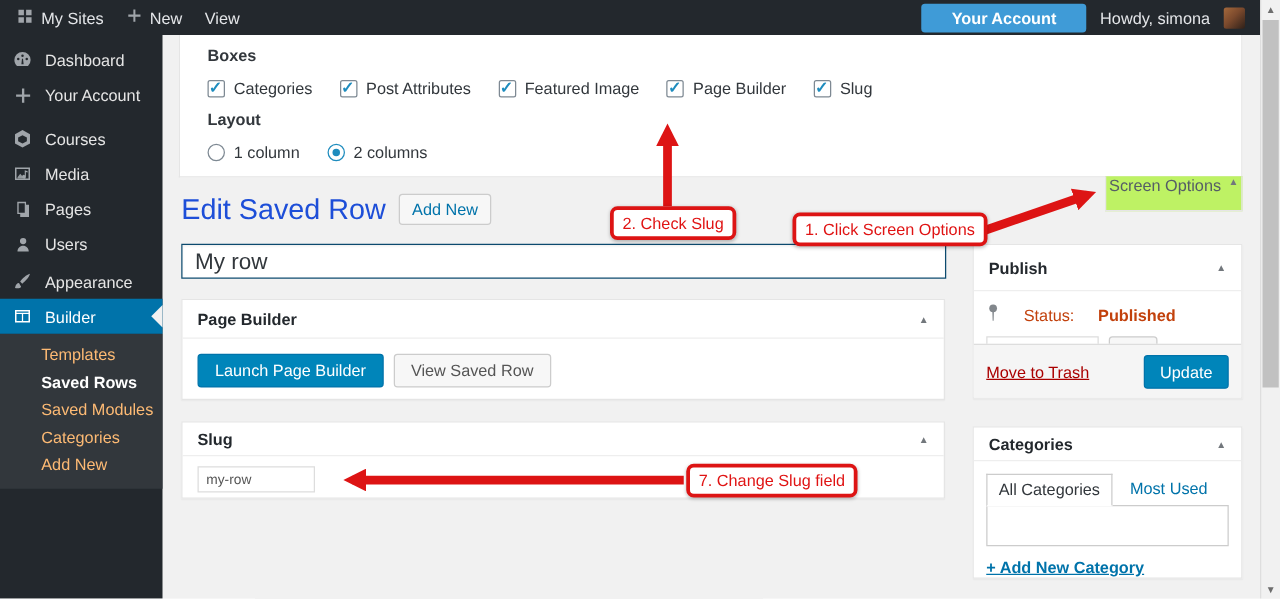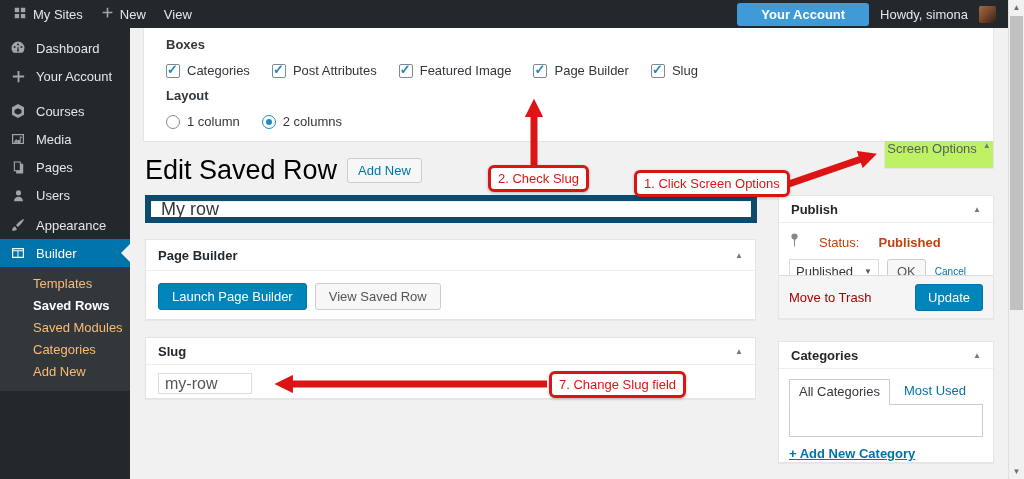--- a/index.html
+++ b/index.html
@@ -60,66 +60,66 @@
   .rb.checked::after { content:''; position:absolute; left:3px; top:3px; width:6px; height:6px;
         border-radius:50%; background:#1e8cbe; }
 
   .so-tab { position:absolute; left:754px; top:113px; width:110px; height:28px; background:#bef264;
             border:1px solid #e5e5e5; border-top:none; display:flex; align-items:flex-start;
             justify-content:center; gap:6px; font-size:13px; color:#555d66; cursor:pointer; }
   .tri-up { font-size:8px; color:#72777c; }
 
   
   .title-row { position:absolute; left:15px; top:126px; display:flex; align-items:center; gap:10px; }
-  .page-title { font-size:27px; font-weight:400; color:#000000; line-height:1.2; }
+  .page-title { font-size:23px; font-weight:400; color:#1d4ed8; line-height:1.2; }
   .add-new-btn { background:#f7f7f7; border:1px solid #ccc; border-radius:3px; color:#0073aa;
                  font-size:13px; padding:4px 10px; cursor:pointer; }
 
   .title-input { position:absolute; left:15px; top:167px; width:612px; height:28px; background:#fff;
-                 border:6px solid #0c4a6e; box-shadow:inset 0 1px 2px rgba(0,0,0,.07); font-size:18px;
+                 border:1px solid #0c4a6e; box-shadow:inset 0 1px 2px rgba(0,0,0,.07); font-size:18px;
                  color:#32373c; padding:0 10px; font-family:"Liberation Sans",sans-serif; }
 
   
   .metabox { position:absolute; background:#fff; border:1px solid #e5e5e5;
              box-shadow:0 1px 1px rgba(0,0,0,.04); }
   .mb-head { display:flex; align-items:center; justify-content:space-between; padding:0 12px;
              border-bottom:1px solid #eee; font-size:13px; font-weight:600; color:#23282d; }
   .mb-toggle { font-size:8px; color:#72777c; background:none; border:none; cursor:pointer; }
 
   .pb-box { left:15px; top:211px; width:611px; height:81px; }
   .pb-box .mb-head { height:31px; }
   .pb-body { display:flex; gap:8px; padding:12px; }
   .btn-primary { background:#0085ba; border:1px solid #0073aa; color:#fff; border-radius:3px;
                  font-size:13px; padding:5px 13px; cursor:pointer; }
   .btn-secondary { background:#f7f7f7; border:1px solid #ccc; color:#555; border-radius:3px;
                    font-size:13px; padding:5px 13px; cursor:pointer; }
 
   .slug-box { left:15px; top:309px; width:611px; height:62px; }
   .slug-box .mb-head { height:27px; }
   .slug-body { padding:8px 12px; }
-  .slug-input { width:94px; height:21px; border:1px solid #ddd; font-size:16px; color:#555;
+  .slug-input { width:94px; height:21px; border:1px solid #ddd; font-size:11px; color:#555;
                 padding:0 6px; font-family:"Liberation Sans",sans-serif; }
 
   .publish-box { left:648px; top:167px; width:216px; height:124px; }
-  .publish-box .mb-head { height:27px; }
+  .publish-box .mb-head { height:37px; }
   .pub-body { padding:10px 10px 0 10px; }
   .status-row { display:flex; align-items:flex-end; gap:19px; font-size:13px; color:#c2410c; }
   .status-row svg { fill:#82878c; }
   .pub-controls { margin-top:9px; display:flex; align-items:center; }
   .select { width:90px; height:24px; border:1px solid #ddd; background:#fff; display:flex;
             align-items:center; justify-content:space-between; padding:0 6px; font-size:13px;
             color:#32373c; cursor:pointer; }
   .caret { font-size:8px; color:#555; }
   .ok-btn { height:24px; background:#f7f7f7; border:1px solid #ccc; border-radius:3px; color:#555;
             font-size:13px; padding:0 9px; margin-left:8px; cursor:pointer; }
   .cancel-link { margin-left:9px; font-size:10px; color:#0073aa; text-decoration:underline; cursor:pointer; }
   .pub-footer { position:absolute; left:0; right:0; bottom:0; height:43px; background:#f5f5f5;
                 border-top:1px solid #ddd; display:flex; align-items:center;
                 justify-content:space-between; padding:0 10px; }
-  .trash-link { font-size:13px; color:#a00; cursor:pointer; }
+  .trash-link { font-size:13px; color:#a00; text-decoration:underline; cursor:pointer; }
   .update-btn { background:#0085ba; border:1px solid #0073aa; color:#fff; border-radius:3px;
                 font-size:13px; padding:5px 12px; cursor:pointer; }
 
   .cat-box { left:648px; top:313px; width:216px; height:122px; }
   .cat-box .mb-head { height:27px; }
   .cat-body { padding:9px 10px; }
   .cat-tabs { display:flex; align-items:flex-end; }
   .cat-tab-active { position:relative; top:1px; z-index:2; background:#fff; border:1px solid #ccc;
                     border-bottom-color:#fff; padding:4px 9px 5px 9px; font-size:13px; color:#32373c;
                     cursor:pointer; }

